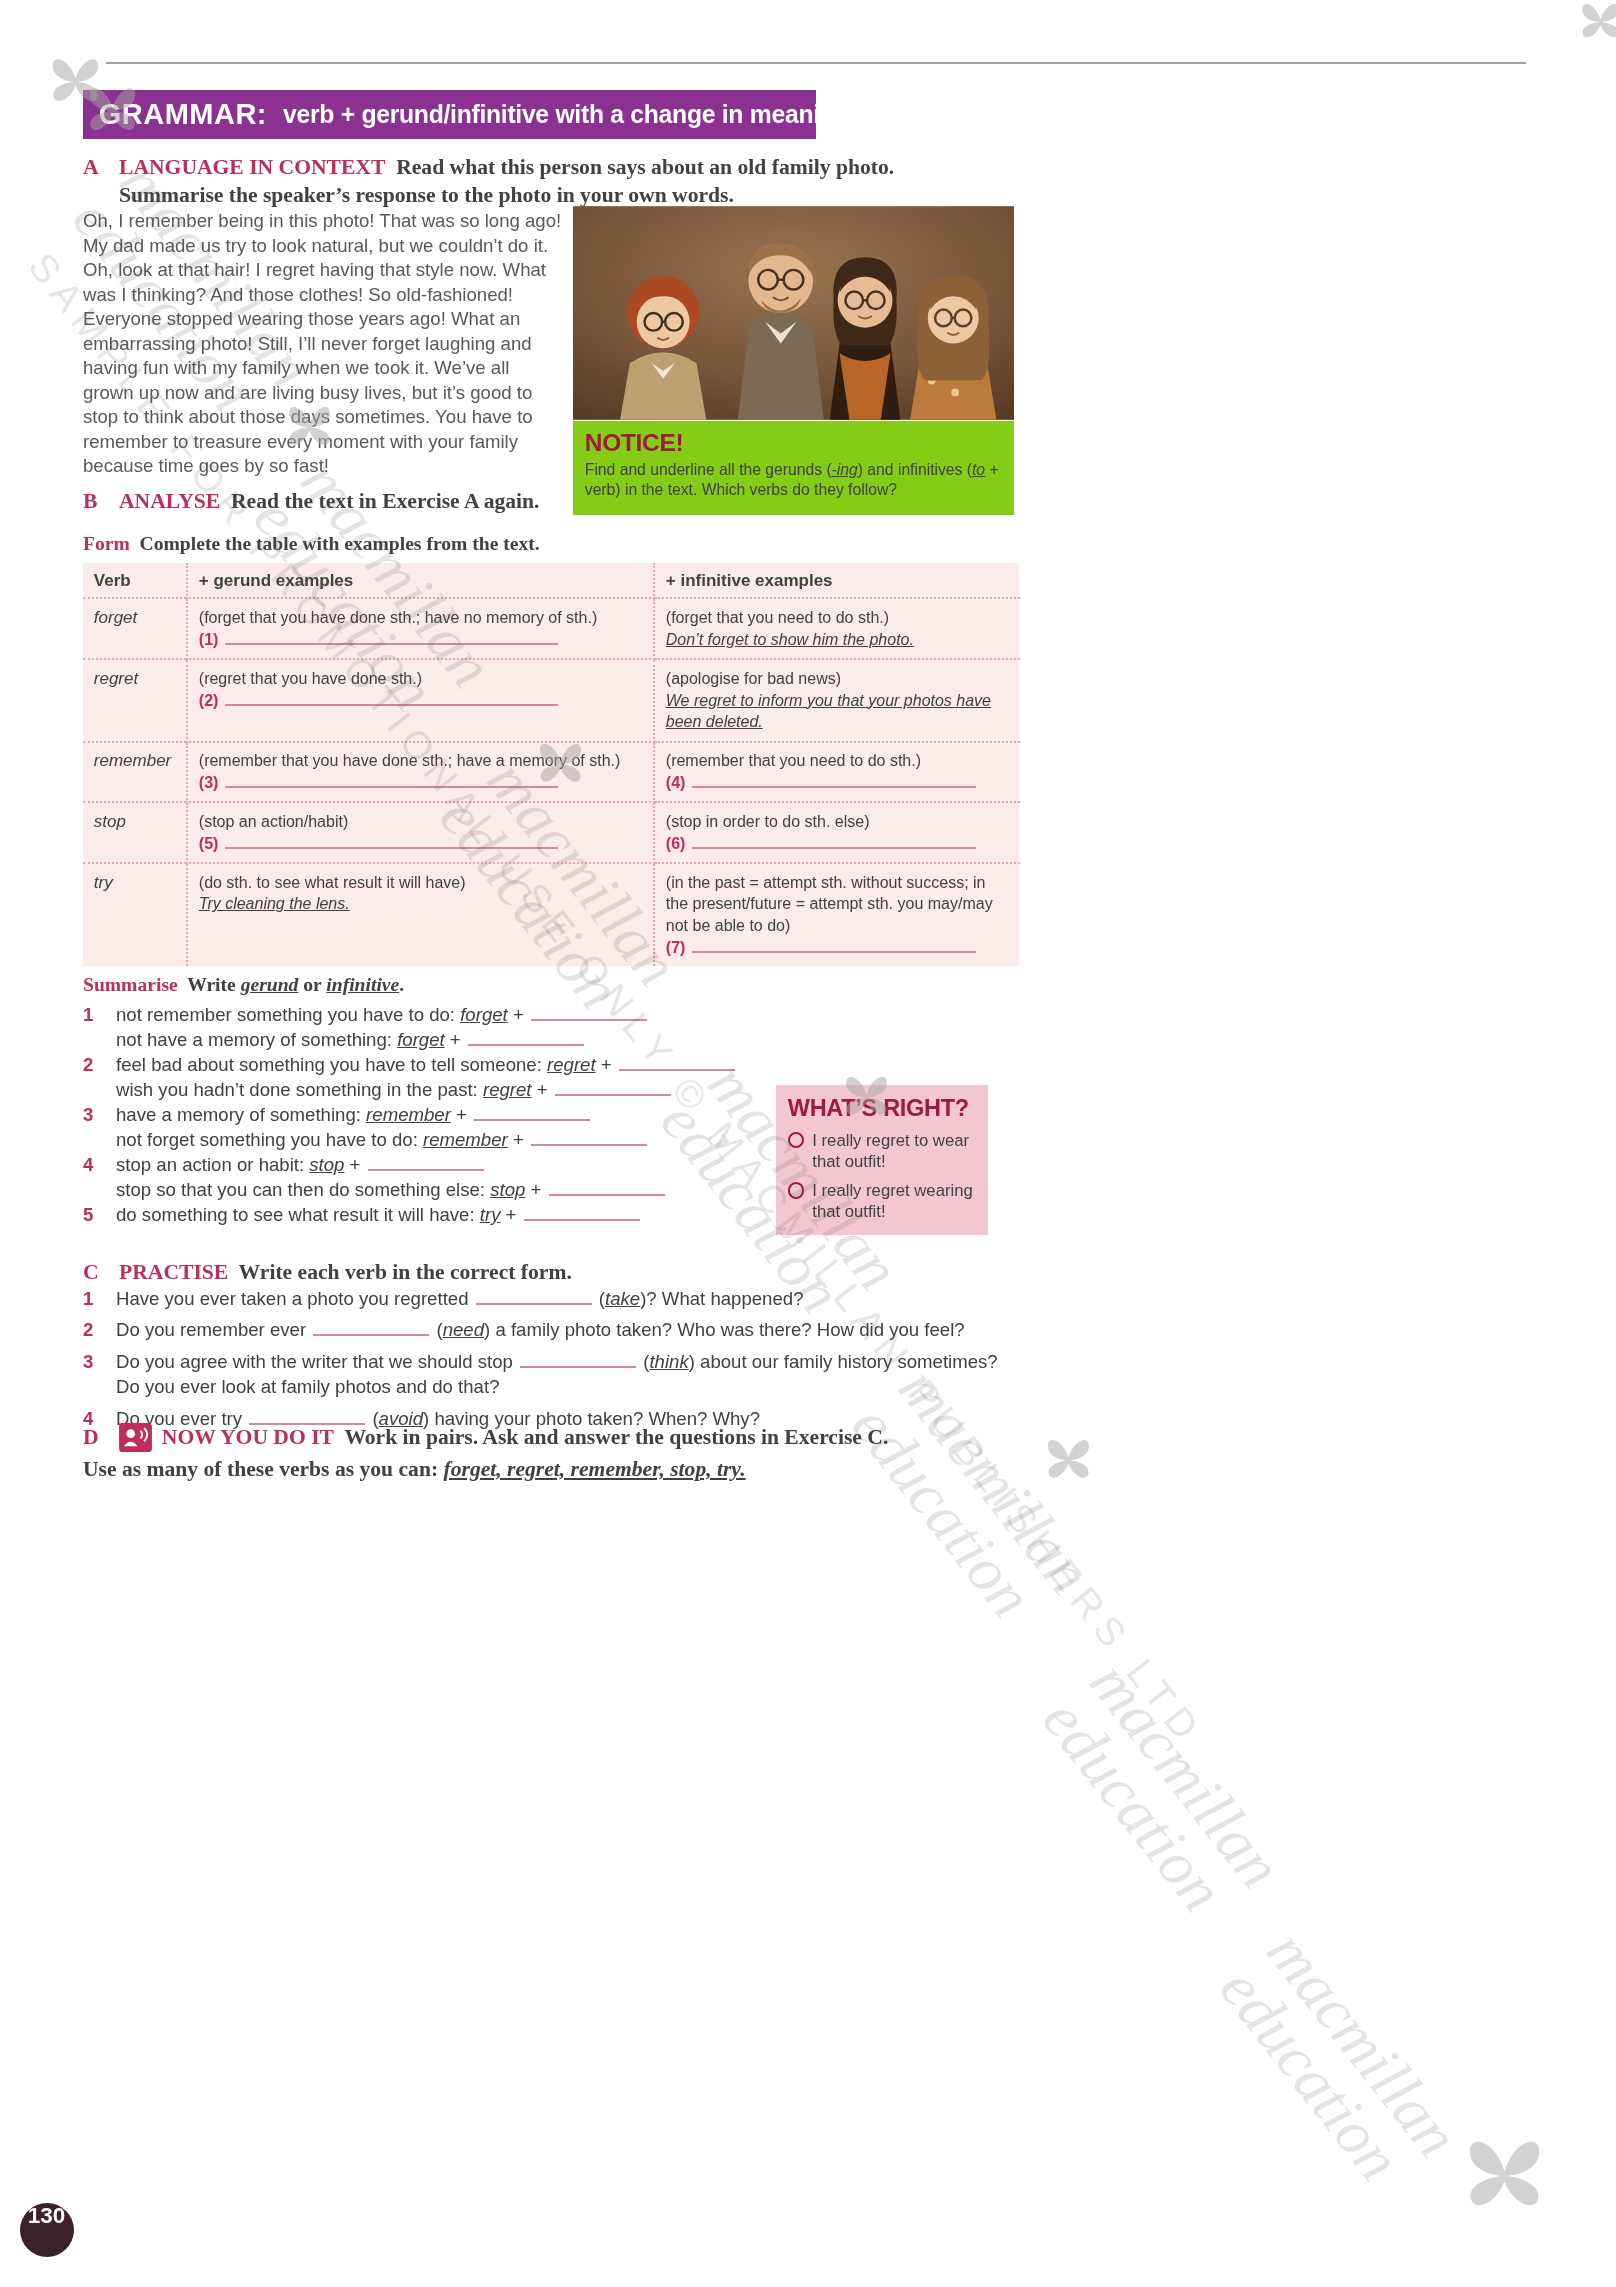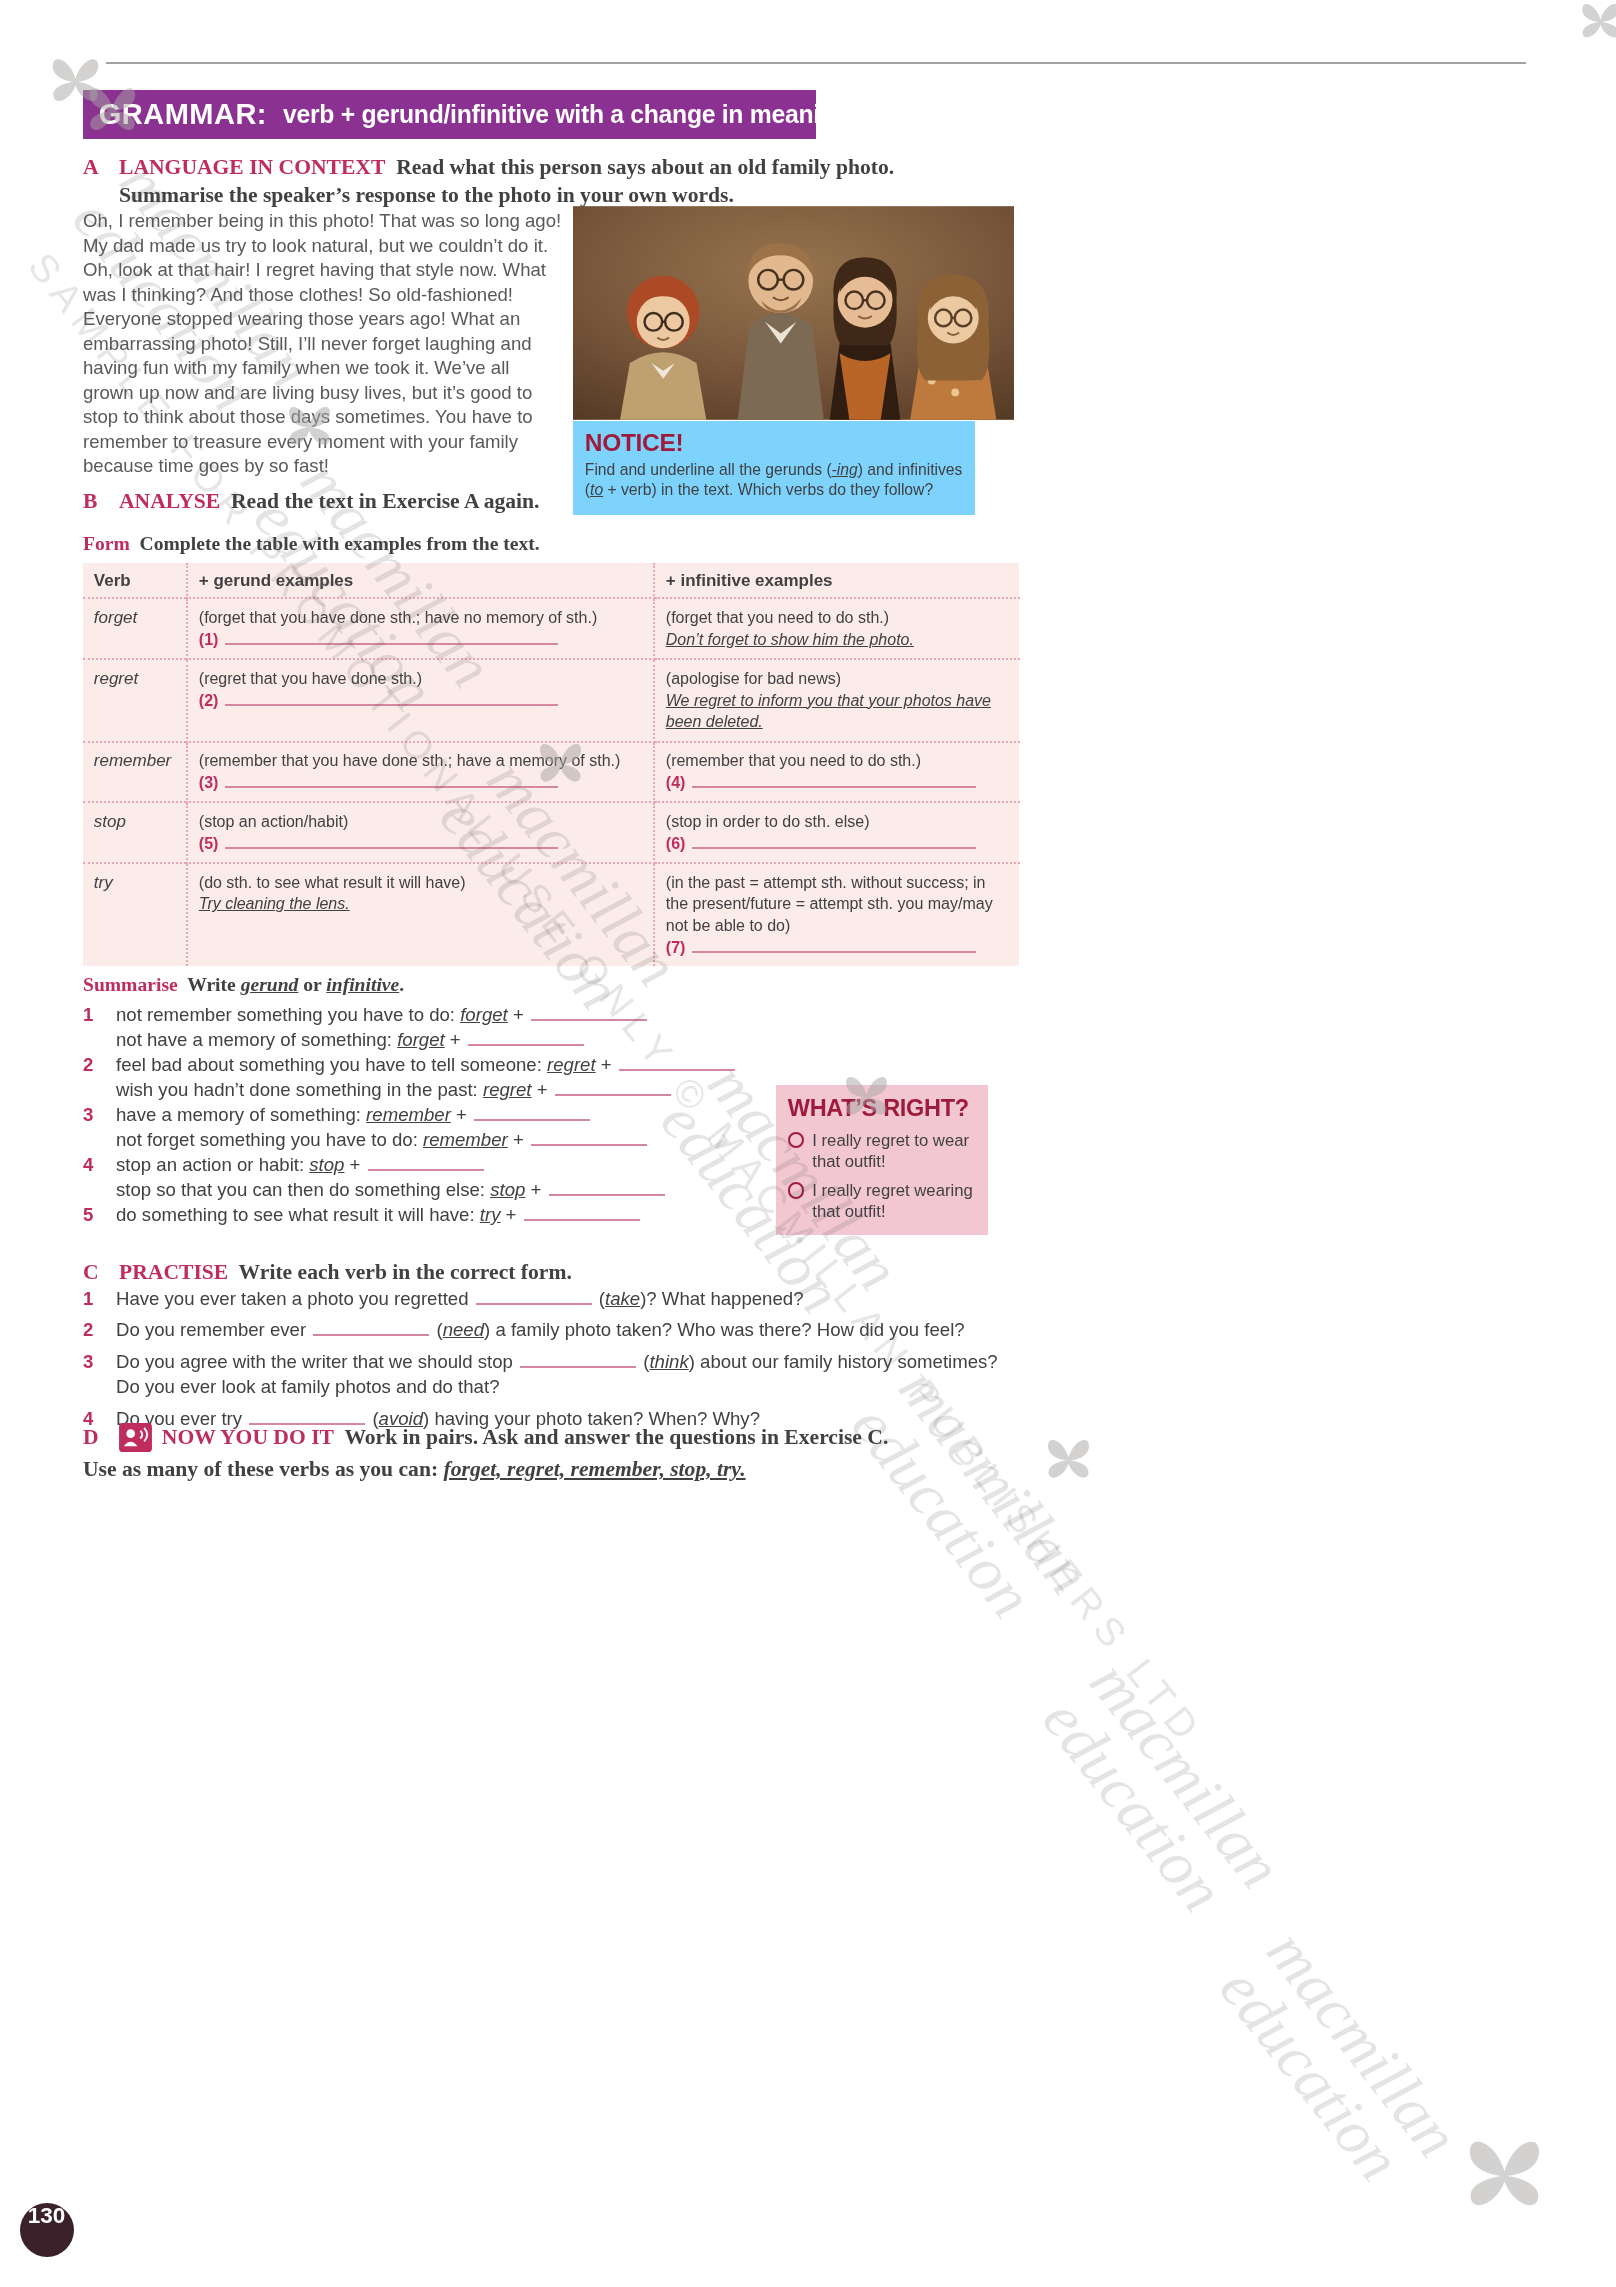--- a/index.html
+++ b/index.html
@@ -11,21 +11,21 @@
   .blank{display:inline-block;height:11.8px;border-bottom:2px solid #d4879f;margin:0 2px;}
   .rule{position:absolute;left:106px;top:62px;width:1420px;height:2px;background:#a3a3a3;}
   .banner{position:absolute;left:83px;top:90px;width:733px;height:49px;background:#8b3191;color:#fff;display:flex;align-items:center;gap:15.7px;padding-left:15.7px;z-index:2;}
   .banner-title{font-weight:700;font-size:29px;letter-spacing:0.5px;}
   .banner-sub{font-weight:700;font-size:25.5px;letter-spacing:-0.3px;display:inline-block;transform:scaleX(.97);transform-origin:left center;white-space:nowrap;}
   .heading{position:absolute;display:flex;font-family:"Liberation Serif",serif;font-weight:700;font-size:21.6px;line-height:28px;color:#414042;z-index:2;}
   .hletter{width:36px;flex:0 0 36px;color:#bf2c5f;}
   .subhead{position:absolute;font-family:"Liberation Serif",serif;font-weight:700;font-size:19.6px;color:#414042;z-index:2;}
   .speech{position:absolute;left:83px;top:209px;width:482px;font-size:18.6px;line-height:24.5px;color:#58595b;z-index:2;}
   .photo{position:absolute;left:573px;top:206px;width:441px;height:214px;z-index:2;}
-  .notice{position:absolute;left:573px;top:421px;width:402px;min-height:94px;background:#7dd3fc;padding:7.8px 11.8px 9.8px;z-index:2;}
+  .notice{position:absolute;left:573px;top:421px;width:441px;min-height:94px;background:#84cc16;padding:7.8px 11.8px 9.8px;z-index:2;}
   .notice-title{font-weight:700;font-size:24.5px;letter-spacing:-0.3px;color:#9e1b3c;margin-bottom:2.9px;}
   .notice-text{font-size:15.7px;line-height:20.6px;color:#414042;}
   .gtable{position:absolute;left:83px;top:563px;width:936px;background:#fbece9;display:grid;grid-template-columns:103px 469px 365px;font-size:16px;line-height:21.6px;color:#414042;z-index:2;}
   .cell{padding:7.8px 10.8px;border-bottom:2px dotted #e8a5b8;}
   .c2{border-left:2px dotted #e8a5b8;border-right:2px dotted #e8a5b8;}
   .hcell{font-weight:700;font-size:17px;padding:6.9px 10.8px 5.9px;}
   .vcell{font-style:italic;font-size:17px;}
   .nb{border-bottom:none;}
   .fnlist,.prlist{position:absolute;color:#414042;font-size:18.6px;line-height:24.5px;z-index:2;}
   .li{display:flex;margin-bottom:1px;}

